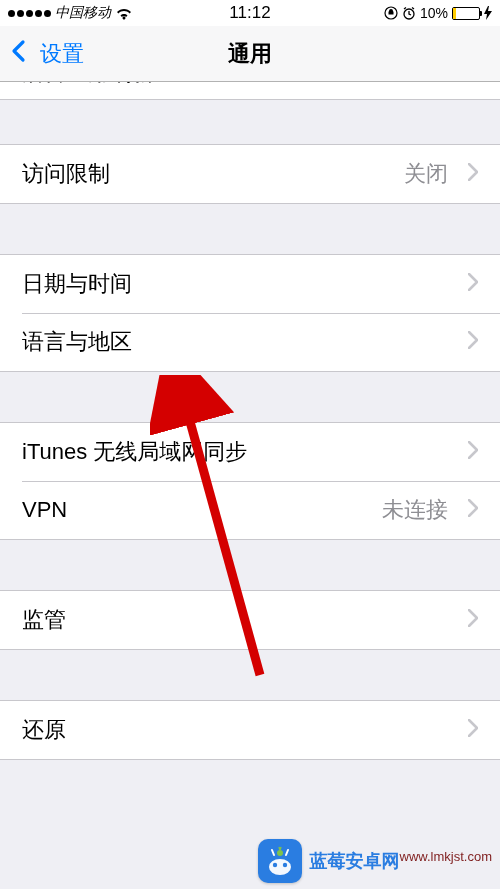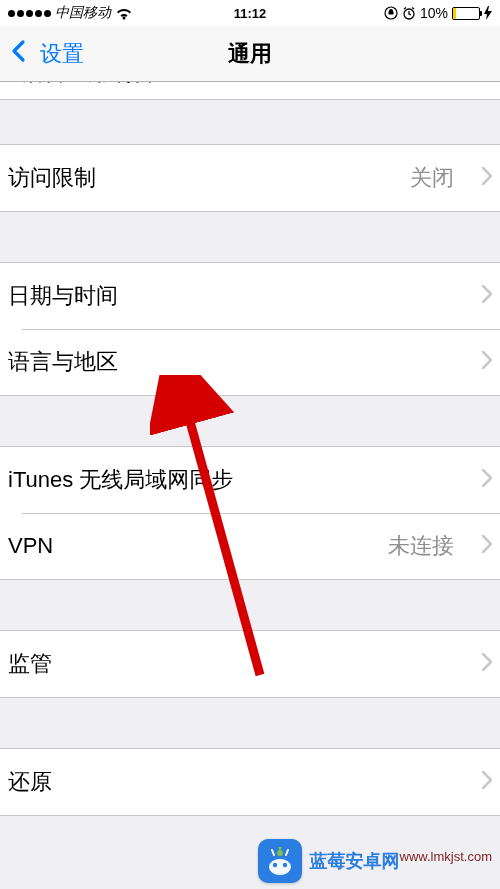--- a/index.html
+++ b/index.html
@@ -45,22 +45,22 @@
     }
     .carrier {
       font-size: 14px;
       font-weight: 400;
     }
     .wifi-icon svg { display: block; }
     .status-center {
       position: absolute;
       left: 50%;
       transform: translateX(-50%);
-      font-size: 13px;
-      font-weight: 700;
+      font-size: 17px;
+      font-weight: 400;
     }
     .status-right {
       display: flex;
       align-items: center;
       gap: 4px;
       font-size: 14px;
     }
     .status-right svg { display: block; }
     .battery-pct { font-weight: 400; }
     .battery {
@@ -128,41 +128,41 @@
       background: #fff;
       border-top: 1px solid #c8c7cc;
       border-bottom: 1px solid #c8c7cc;
     }
     .gap-sm { height: 44px; }
     .gap-md { height: 50px; }
     .cell {
       display: flex;
       align-items: center;
       justify-content: space-between;
-      padding: 0 8px;
-      height: 66px;
+      padding: 0 22px;
+      height: 58px;
       position: relative;
     }
     .cell + .cell::before {
       content: "";
       position: absolute;
       top: 0;
       left: 22px;
       right: 0;
       height: 1px;
       background: #c8c7cc;
     }
     .cell-label {
       font-size: 22px;
       color: #000;
     }
     .cell-right {
       display: flex;
       align-items: center;
-      gap: 28px;
+      gap: 20px;
     }
     .cell-value {
       font-size: 22px;
       color: #8e8e93;
     }
     .chevron {
       color: #c7c7cc;
     }
     .arrow-overlay {
       position: absolute;

